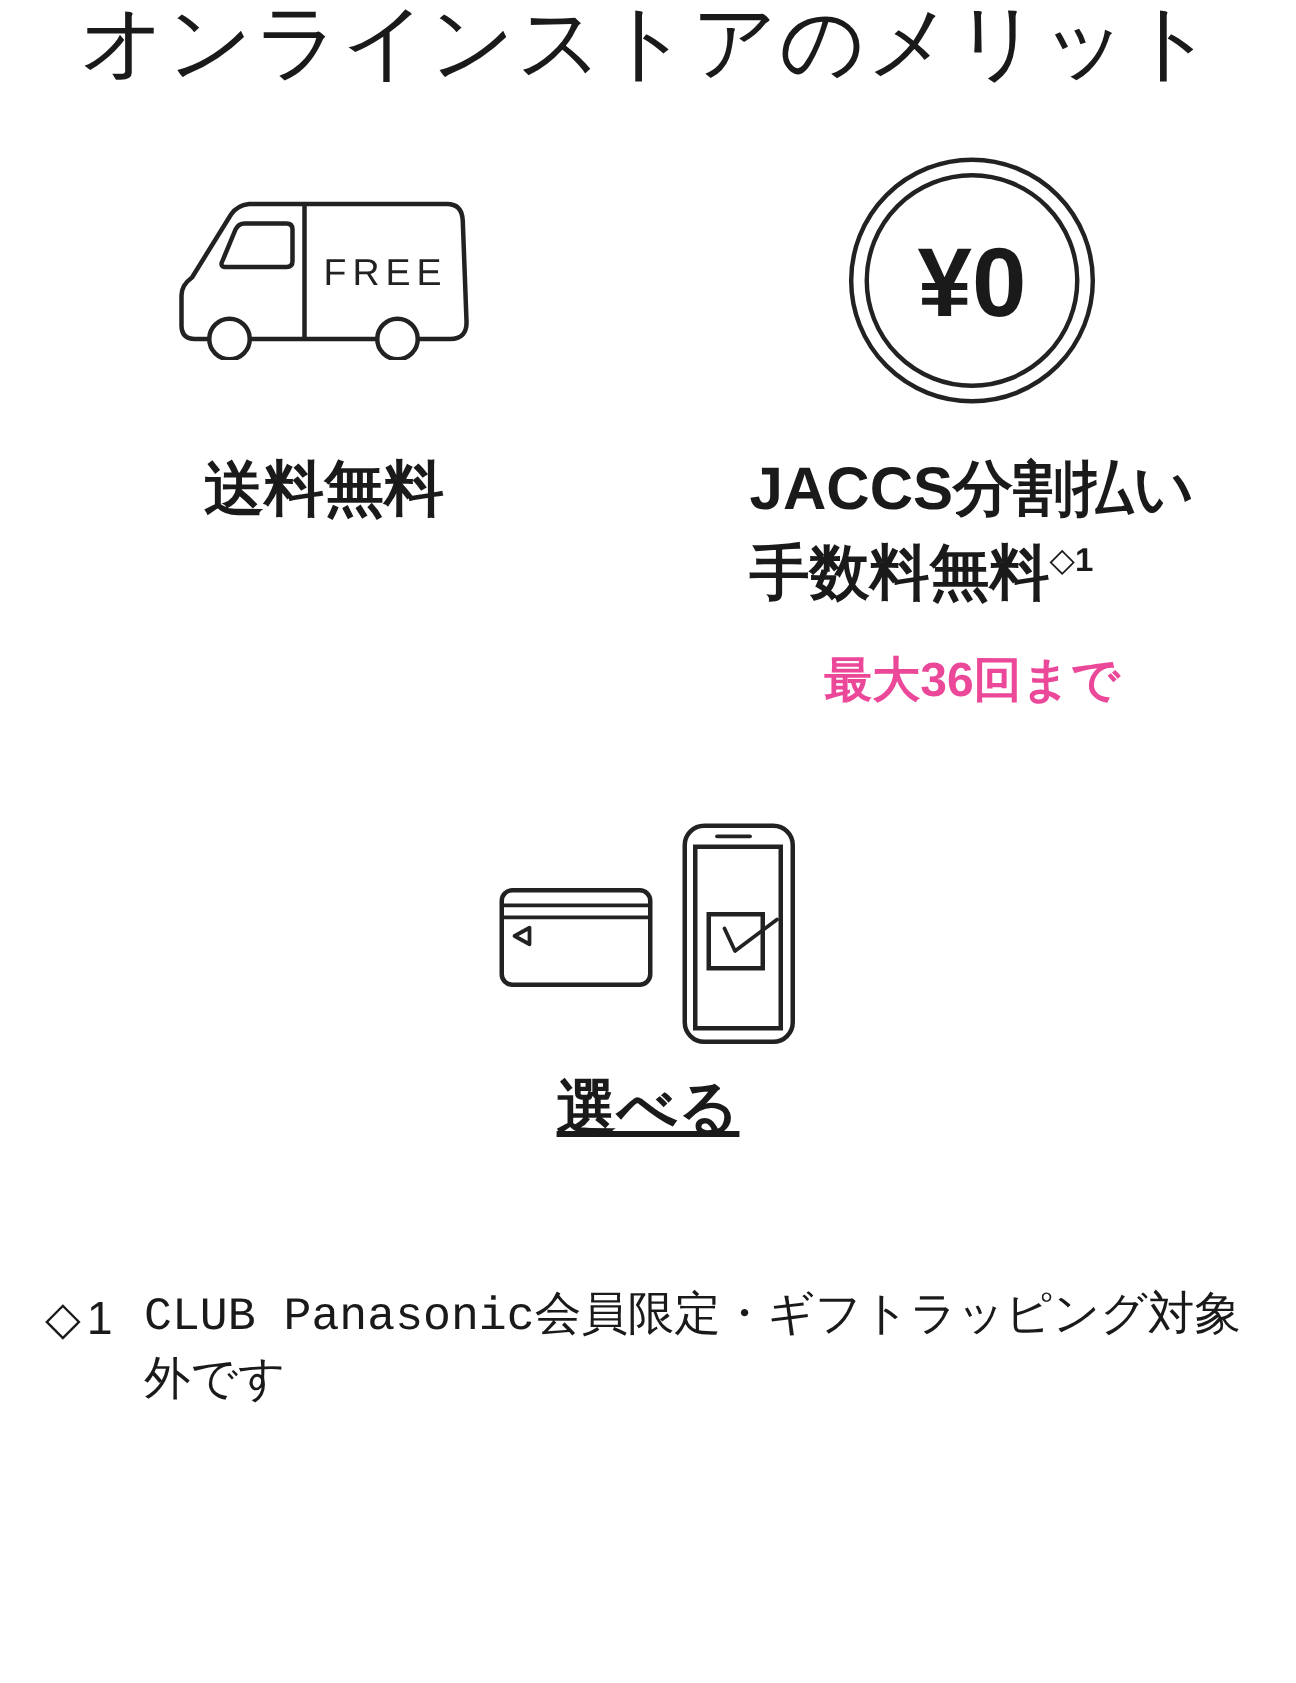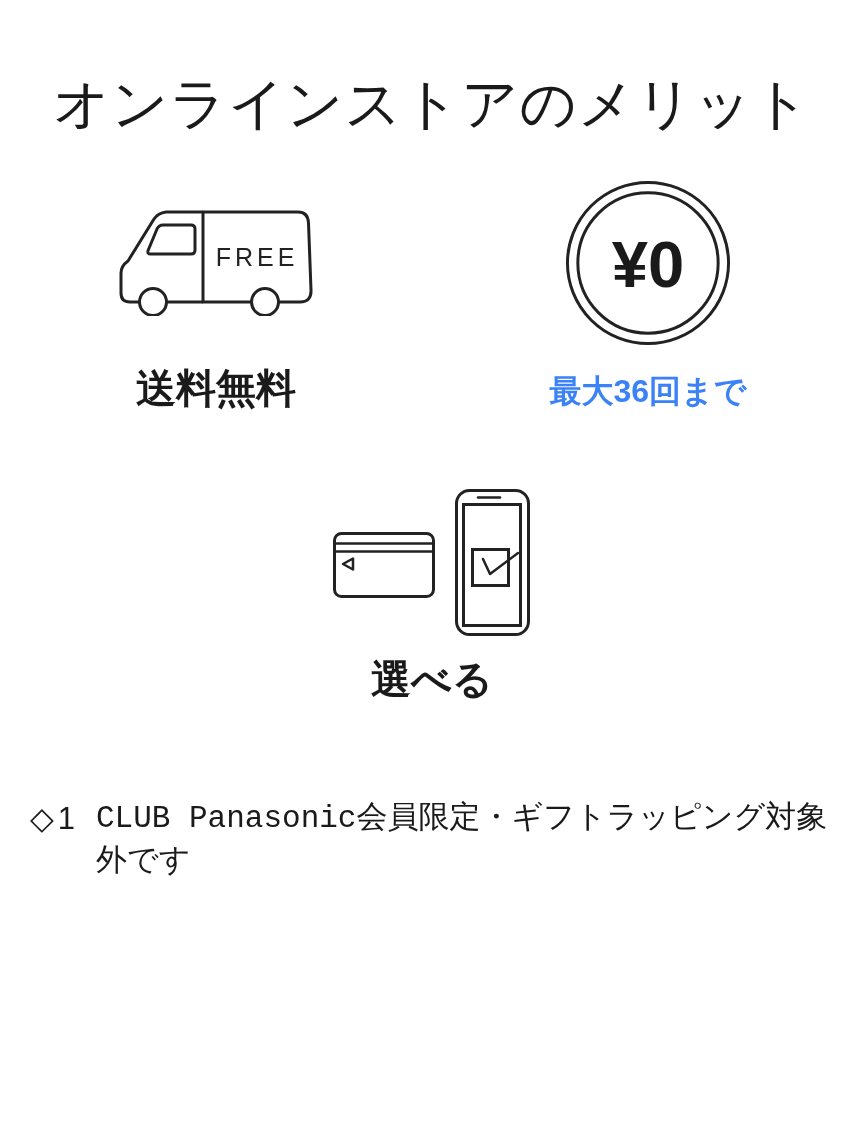--- a/index.html
+++ b/index.html
@@ -7,21 +7,20 @@
     width: 864px;
     height: 1122px;
     background: #ffffff;
     font-family: "Liberation Sans", "DejaVu Sans", sans-serif;
     color: #1a1a1a;
     overflow: hidden;
   }
   .page { position: relative; width: 864px; height: 1122px; }
 
   .page-title {
-    padding-top: 76px;
     margin: 0;
     text-align: center;
     font-size: 56px;
     font-weight: 500;
     letter-spacing: 1px;
     line-height: 1;
     color: #1a1a1a;
   }
 
   .features-row-1 {
@@ -34,39 +33,39 @@
     flex-direction: column;
     align-items: center;
   }
   .icon-box {
     height: 170px;
     display: flex;
     align-items: center;
     justify-content: center;
   }
   .feature-label {
-    margin-top: 12px;
+    margin-top: 26px;
     text-align: left;
     font-size: 40px;
     font-weight: bold;
     line-height: 1.4;
     color: #1a1a1a;
   }
   .footnote-ref {
     font-size: 22px;
     font-weight: bold;
     vertical-align: super;
     line-height: 0;
   }
   .sub-label {
     margin-top: 22px;
     text-align: center;
     font-size: 32px;
     font-weight: bold;
-    color: #3b82f6;
+    color: #ec4899;
   }
 
   .features-row-2 {
     margin-top: 68px;
     display: flex;
     flex-direction: column;
     align-items: center;
   }
   .icon-box-2 {
     height: 155px;
@@ -74,20 +73,21 @@
     align-items: center;
     justify-content: center;
   }
   .feature-label-2 {
     margin-top: 14px;
     text-align: center;
     font-size: 40px;
     font-weight: bold;
     line-height: 1.33;
     color: #1a1a1a;
+    text-decoration: underline;
   }
 
   .footnote {
     margin-top: 92px;
     padding: 0 28px 0 30px;
     display: flex;
     align-items: flex-start;
     font-size: 31px;
     line-height: 1.38;
     color: #1a1a1a;
@@ -124,20 +124,24 @@
     </div>
 
     <div class="feature-col">
       <div class="icon-box">
         <svg width="168" height="168" viewBox="0 0 170 170" fill="none">
           <circle cx="85" cy="85" r="81.5" stroke="#222222" stroke-width="3" fill="none"></circle>
           <circle cx="85" cy="85" r="71" stroke="#222222" stroke-width="3" fill="none"></circle>
           <text x="85" y="109" text-anchor="middle" font-size="66" font-weight="600" fill="#1a1a1a">¥0</text>
         </svg>
       </div>
+      <div class="feature-label">
+        <span>JACCS分割払い</span><br>
+        <span>手数料無料</span><sup class="footnote-ref">◇1</sup>
+      </div>
       <div class="sub-label">最大36回まで</div>
     </div>
 
   </div>
 
   <div class="features-row-2">
     <div class="icon-box-2">
       <svg width="204" height="155" viewBox="0 0 204 155" fill="none">
         <rect x="4.5" y="49.5" width="99" height="63" rx="7" stroke="#222222" stroke-width="3" fill="none"></rect>
         <line x1="4.5" y1="59.5" x2="103.5" y2="59.5" stroke="#222222" stroke-width="2.5"></line>

